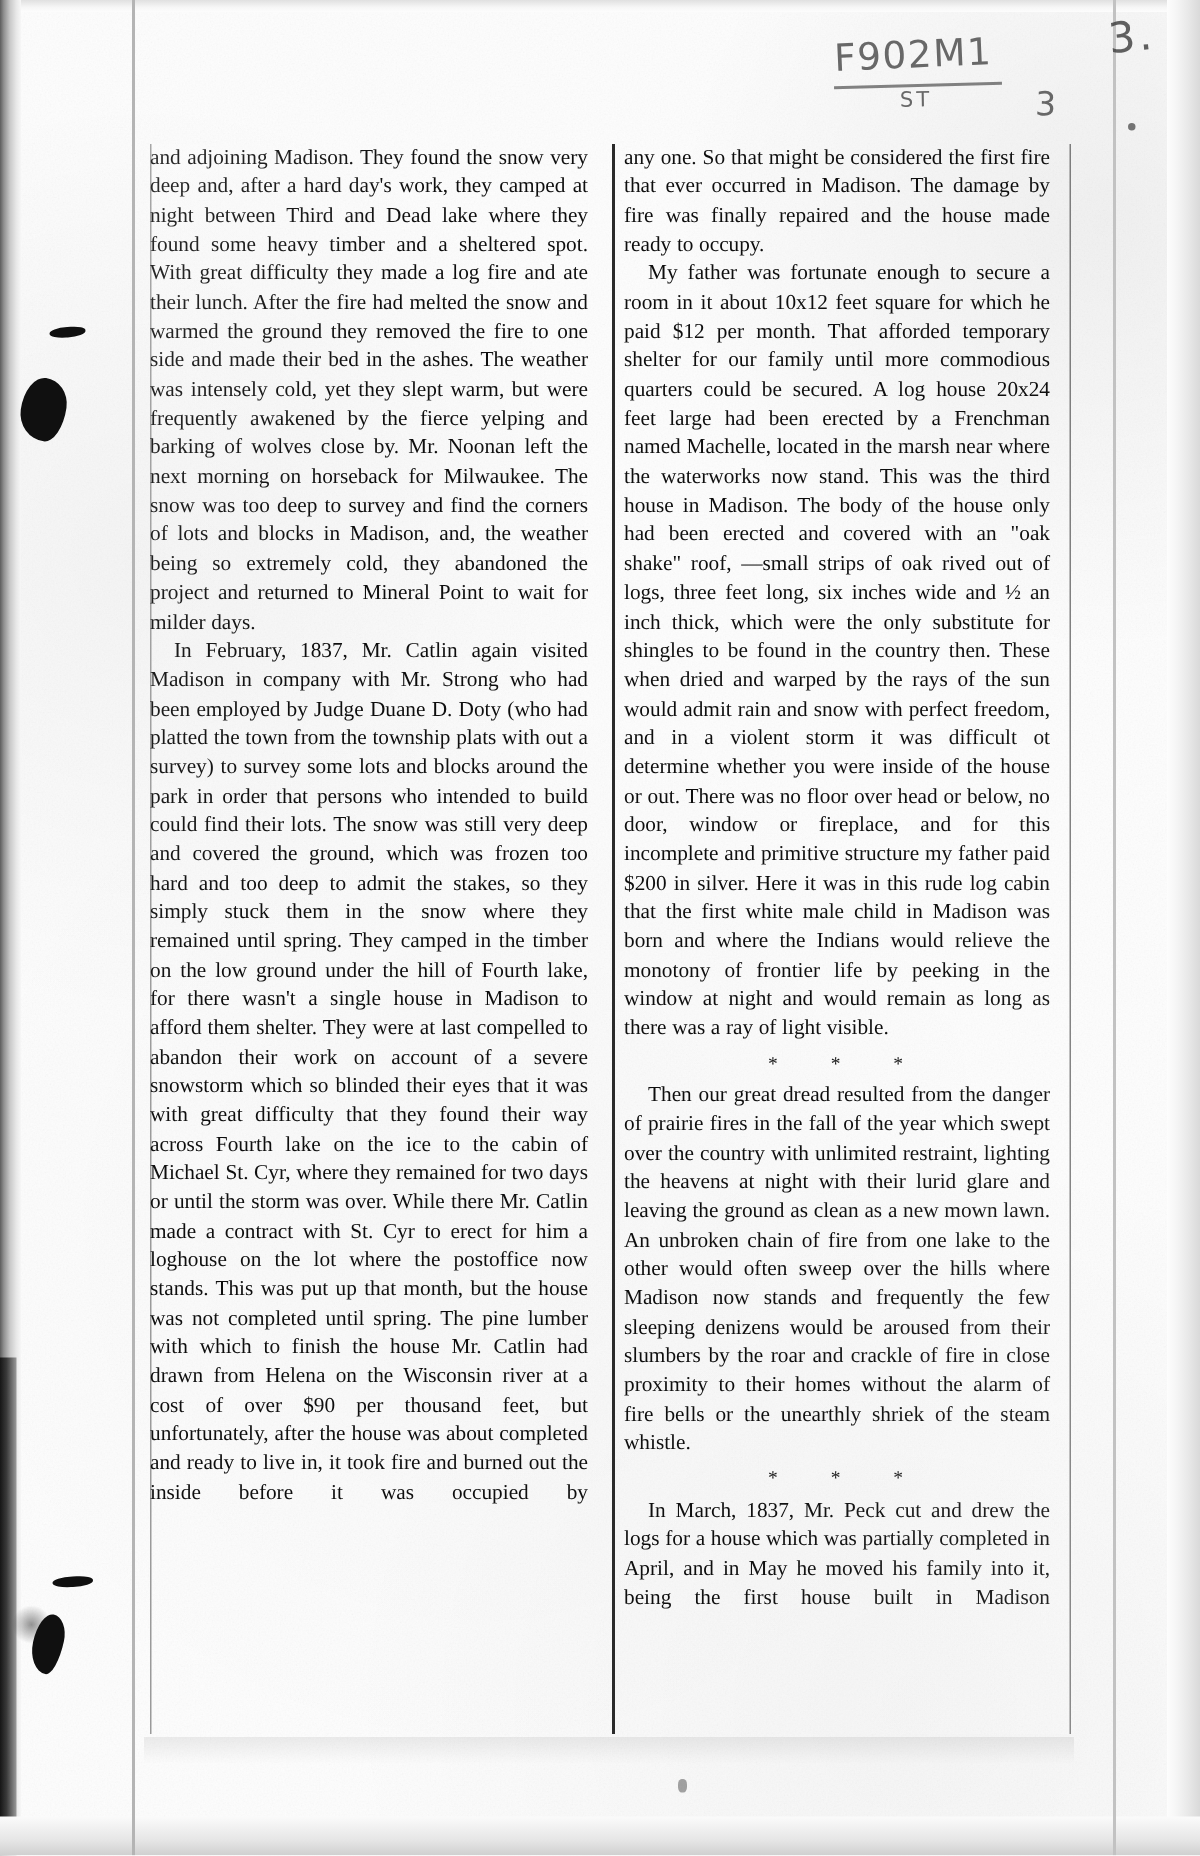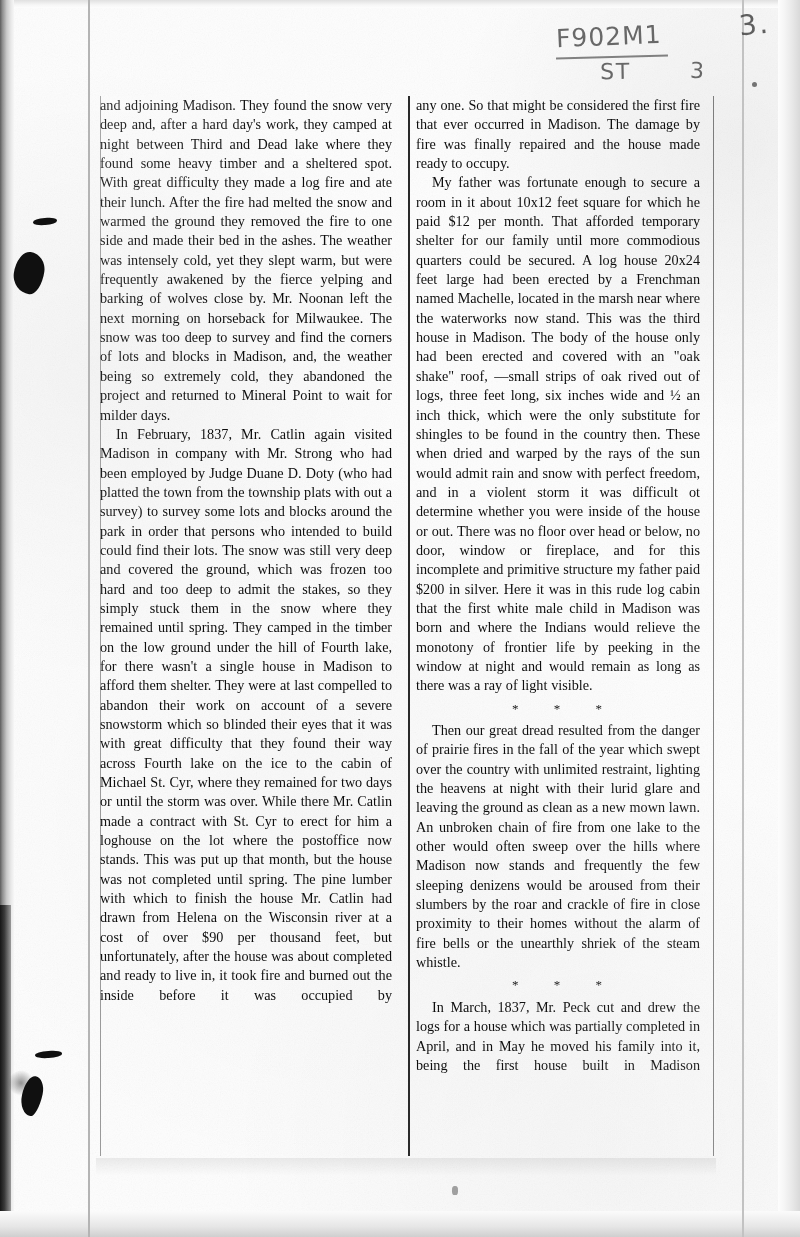--- a/index.html
+++ b/index.html
@@ -116,21 +116,21 @@
     top: 56px;
     width: 112px;
     height: 2px;
     background: #5a5a5a;
     transform: rotate(-1.5deg);
     opacity: 0.75;
   }
   .hand-st {
     left: 600px;
     top: 59px;
-    font-size: 22px;
+    font-size: 14px;
     letter-spacing: 2px;
     transform: rotate(-1deg);
     text-align: right;
   }
   .hand-seq {
     left: 690px;
     top: 58px;
     font-size: 22px;
     transform: rotate(2deg);
   }

